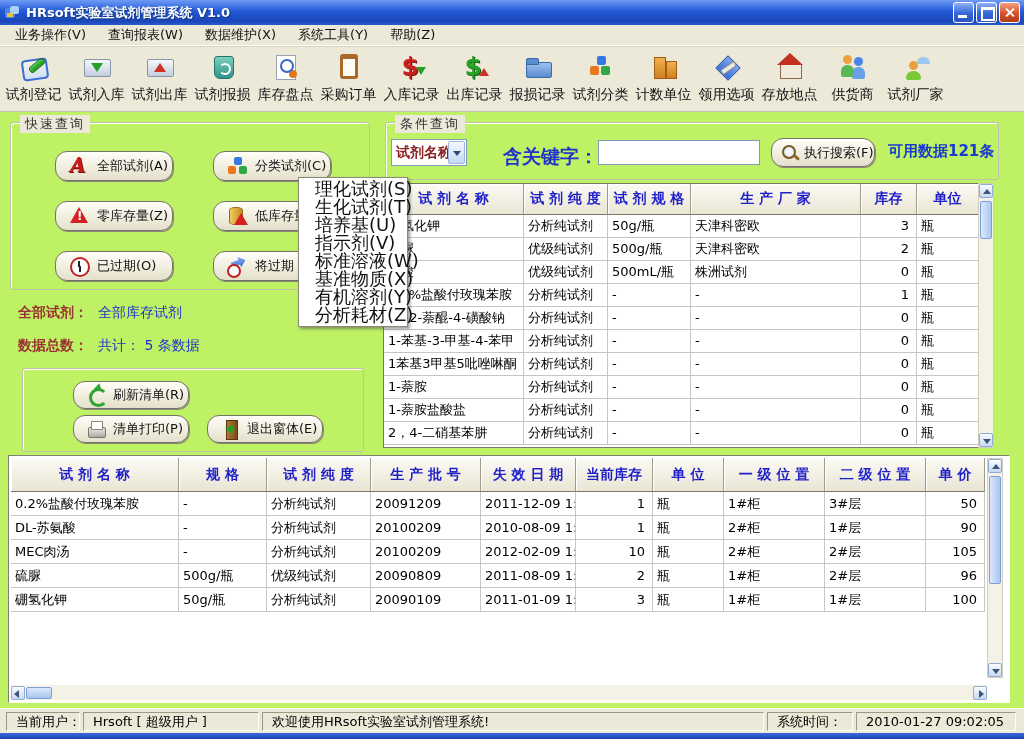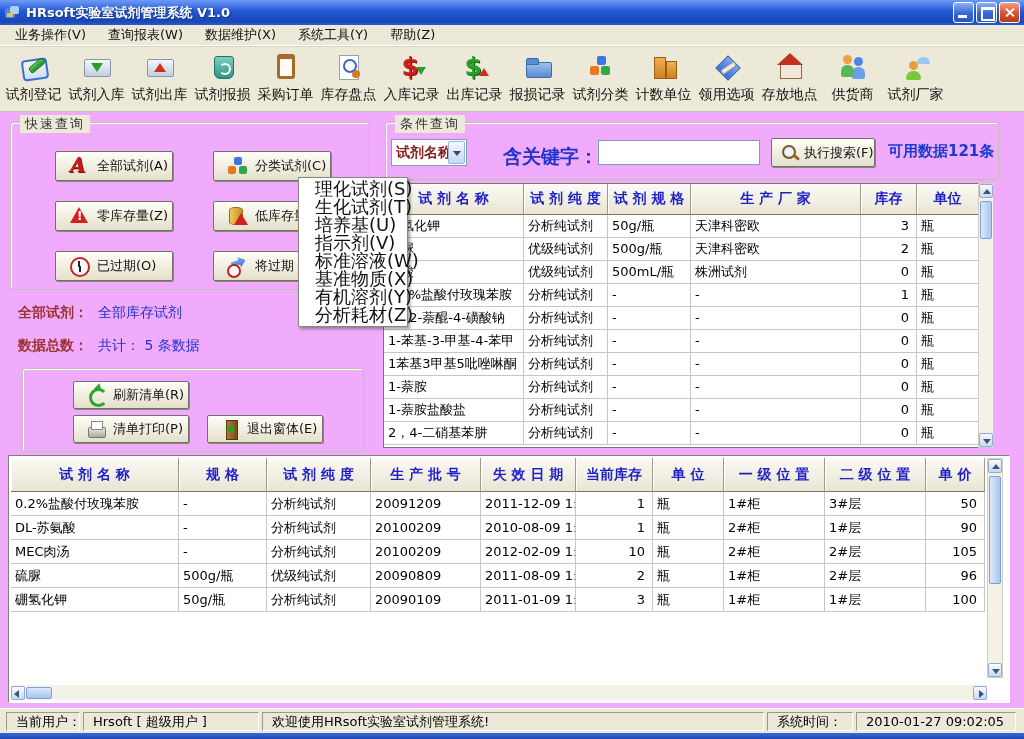--- a/index.html
+++ b/index.html
@@ -1,17 +1,17 @@
 <!DOCTYPE html>
 <html><head>
 <meta charset="utf-8">
 <style>
   * { margin:0; padding:0; box-sizing:border-box; }
   body { font-family:"DejaVu Sans","Liberation Sans",sans-serif; background:#555; }
-  .window { position:relative; width:1024px; height:739px; background:#f0abfc; overflow:hidden; }
+  .window { position:relative; width:1024px; height:739px; background:#bef264; overflow:hidden; }
 
   
   .titlebar { position:absolute; left:0; top:0; right:0; height:25px;
     background:linear-gradient(#6f9bf6,#2257d6 45%,#1a47b8 85%,#2a5ad0);
     display:flex; align-items:center; padding:0 4px; }
   .title-text { color:#fff; font-weight:bold; font-size:13px; margin-left:6px; text-shadow:1px 1px 1px #12357a; }
   .win-btns { margin-left:auto; display:flex; gap:2px; }
   .win-btn { width:21px; height:21px; border-radius:3px; border:1px solid #fff; position:relative;
     background:linear-gradient(#8fb0f8,#3566d8 55%,#2a55c0); }
   .win-btn.close { background:linear-gradient(#f0a080,#d9512a 55%,#b03a18); }
@@ -60,21 +60,21 @@
   [data-icon="supplier-icon"]::after { content:""; position:absolute; left:3px; top:13px; width:13px; height:12px; border-radius:6px 6px 2px 2px; background:#58b858; box-shadow:11px 2px 0 #6aa0e8; }
   [data-icon="maker-icon"]::before { content:""; position:absolute; left:8px; top:9px; width:9px; height:9px; border-radius:50%; background:#e8a040; }
   [data-icon="maker-icon"]::after { content:""; position:absolute; left:5px; top:19px; width:15px; height:9px; border-radius:7px 7px 2px 2px; background:#78c838; box-shadow:10px -15px 0 -1px #9ac8f0; }
 
   
   .group { position:absolute; border:1px solid #c3bfae; border-radius:3px; box-shadow:inset 1px 1px 0 #fffef8; }
   .group-legend { position:absolute; top:-8px; left:9px; background:#ece9d8; padding:0 5px; font-size:13px; color:#333; letter-spacing:2px; }
 
   
   .xbtn { position:absolute; background:linear-gradient(#fffef8,#efecdc 60%,#e4e0cc);
-    border:1px solid #75716a; border-radius:2px; box-shadow:1px 1px 0 #8a8878;
+    border:1px solid #75716a; border-radius:12px; box-shadow:1px 1px 0 #8a8878;
     display:flex; align-items:center; gap:7px; font-size:13px; color:#111; padding-left:12px; white-space:nowrap; }
   .qi { width:22px; height:22px; position:relative; flex:0 0 auto; }
   .qi-a::before { content:"A"; position:absolute; left:2px; top:-2px; font-family:"DejaVu Serif",serif; font-style:italic; font-weight:bold; font-size:20px; color:#c81818; text-shadow:1px 1px 0 #7a0c0c; }
   .qi-cubes::before { content:""; position:absolute; left:8px; top:2px; width:8px; height:8px; border-radius:2px; background:#3878e0; box-shadow:-6px 9px 0 #e87820, 5px 9px 0 #30a848; }
   .qi-warn::before { content:""; position:absolute; left:2px; top:2px; border:9px solid transparent; border-top:none; border-bottom:16px solid #d42020; }
   .qi-warn::after { content:"!"; position:absolute; left:9px; top:4px; color:#fff; font-weight:bold; font-size:12px; }
   .qi-low::before { content:""; position:absolute; left:3px; top:2px; width:12px; height:16px; background:linear-gradient(90deg,#f0c860,#c89020); border:1px solid #967014; border-radius:6px/3px; }
   .qi-low::after { content:""; position:absolute; left:8px; top:8px; border:7px solid transparent; border-top:none; border-bottom:12px solid #d42020; }
   .qi-clock::before { content:""; position:absolute; left:2px; top:2px; width:16px; height:16px; border-radius:50%; background:#fff; border:2px solid #c02020; }
   .qi-clock::after { content:""; position:absolute; left:10px; top:6px; width:2px; height:6px; background:#222; box-shadow:1px 5px 0 #222; }
@@ -195,27 +195,27 @@
         <span class="tbicon" data-icon="stock-out-icon"></span>
         <span class="tblabel">试剂出库</span>
       </div>
 
       <div class="tbtn">
         <span class="tbicon" data-icon="damage-icon"></span>
         <span class="tblabel">试剂报损</span>
       </div>
 
       <div class="tbtn">
+        <span class="tbicon" data-icon="stock-check-icon"></span>
+        <span class="tblabel">库存盘点</span>
+      </div>
+
+      <div class="tbtn">
         <span class="tbicon" data-icon="purchase-order-icon"></span>
         <span class="tblabel">采购订单</span>
-      </div>
-
-      <div class="tbtn">
-        <span class="tbicon" data-icon="stock-check-icon"></span>
-        <span class="tblabel">库存盘点</span>
       </div>
 
       <div class="tbtn">
         <span class="tbicon" data-icon="in-record-icon"></span>
         <span class="tblabel">入库记录</span>
       </div>
 
       <div class="tbtn">
         <span class="tbicon" data-icon="out-record-icon"></span>
         <span class="tblabel">出库记录</span>

